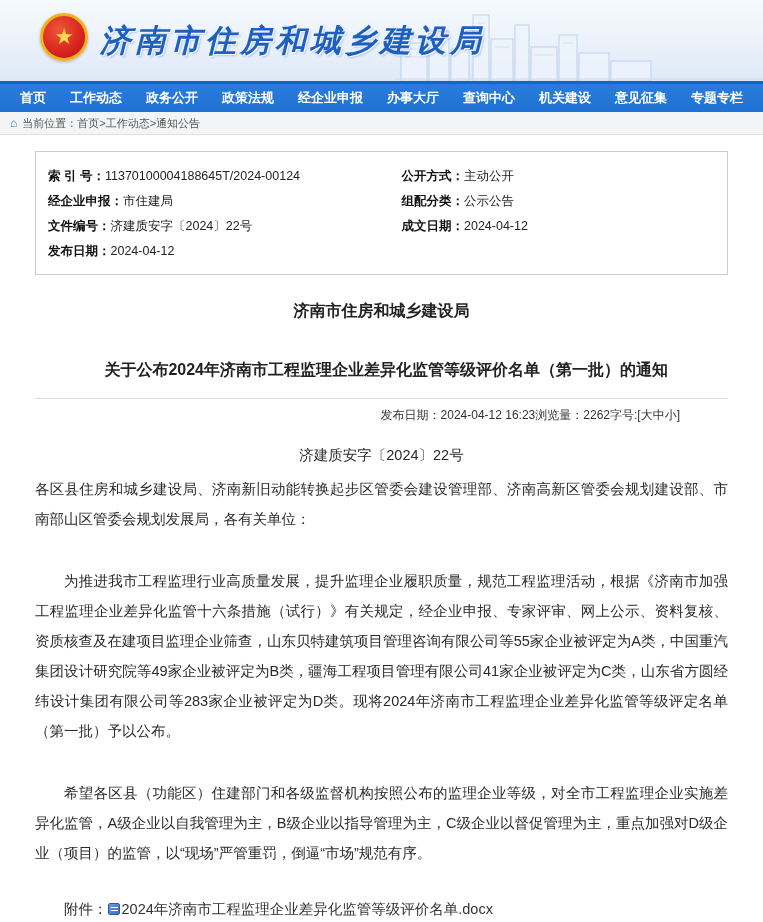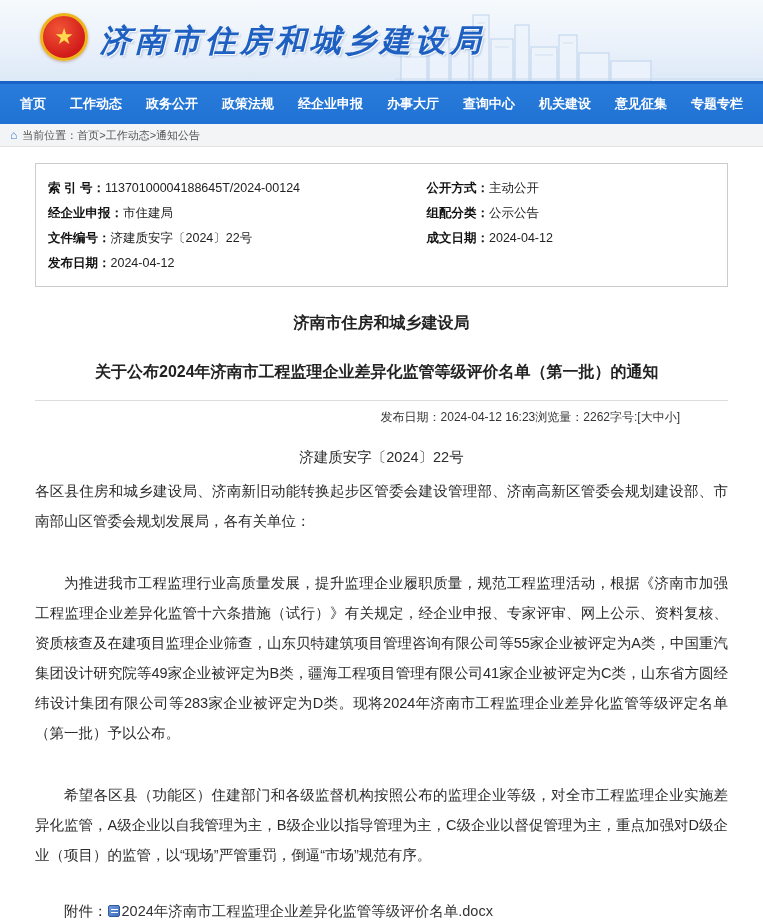--- a/index.html
+++ b/index.html
@@ -14,40 +14,40 @@
   .emblem { position:absolute; left:40px; top:13px; width:48px; height:48px; border-radius:50%;
     background:radial-gradient(circle at 38% 32%,#f15535,#d11a1a 72%);
     border:3px solid #ecb51e; display:flex; align-items:center; justify-content:center;
     color:#ffd94e; font-size:22px; line-height:1; box-shadow:0 1px 3px rgba(120,40,20,.35); }
   .site-title { position:absolute; left:100px; top:20px; font-size:31px; font-weight:bold;
     font-family:"Liberation Serif","DejaVu Serif",serif; font-style:italic;
     color:var(--title-blue,#1e5fc2); letter-spacing:4px;
     text-shadow:1px 1px 0 rgba(255,255,255,.9), 2px 2px 2px rgba(40,90,170,.25); }
 
   
-  .nav { height:40px; background:linear-gradient(180deg,#2a7cdc,var(--nav-blue,#1f72d3));
+  .nav { height:28px; background:linear-gradient(180deg,#2a7cdc,var(--nav-blue,#1f72d3));
     display:flex; justify-content:space-around; align-items:center; padding:0 8px; }
   .nav-item { color:#fff; font-size:13px; font-weight:bold; line-height:28px;
     padding:0 6px; cursor:pointer; white-space:nowrap; }
 
   
   .crumbbar { height:23px; background:#f3f4f5; border-bottom:1px solid #e2e2e2;
     display:flex; align-items:center; padding-left:10px; font-size:11px; color:#555; }
   .crumb-icon { color:#3a7bd5; font-size:12px; margin-right:5px; line-height:1; }
 
   
   .content { padding:0 35px; }
 
   .infobox { margin-top:16px; border:1px solid #ccc; padding:12px 12px 10px 12px;
-    display:grid; grid-template-columns:53% 47%; font-size:12.5px; color:#222;gap:25px; }
+    display:grid; grid-template-columns:53% 47%; font-size:12.5px; color:#222; }
   .ib-row { line-height:25px; white-space:nowrap; }
   .ib-label { font-weight:bold; color:#111; }
 
   .org-title { margin-top:26px; text-align:center; font-size:16px; font-weight:bold; color:#222; }
-  .notice-title { margin-top:26px; text-align:left; font-size:16px; font-weight:bold; color:#222;
+  .notice-title { margin-top:36px; text-align:right; font-size:16px; font-weight:bold; color:#222;
     padding:0 60px; line-height:1.5; }
 
   .meta-rule { margin-top:16px; border-top:1px solid #ddd; }
   .meta-row { display:flex; justify-content:flex-end; align-items:center;
     padding:8px 48px 0 35px; font-size:12px; color:#333; }
   .meta-seg { white-space:nowrap; }
   .size-btn { cursor:pointer; }
 
   .article { margin-top:16px; font-size:14.5px; color:#2b2b2b; line-height:30px; }
   .doc-number { text-align:center; margin-bottom:4px; }

